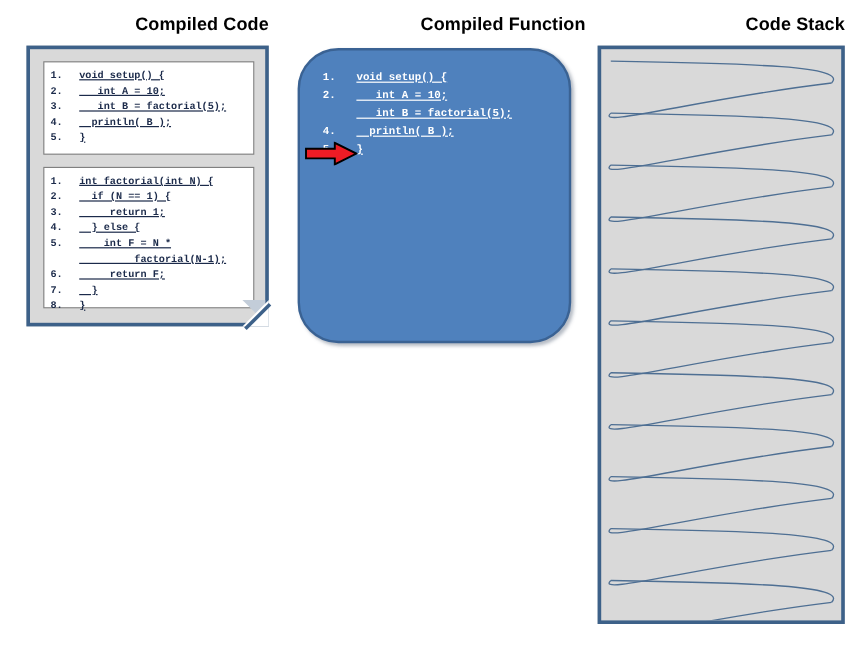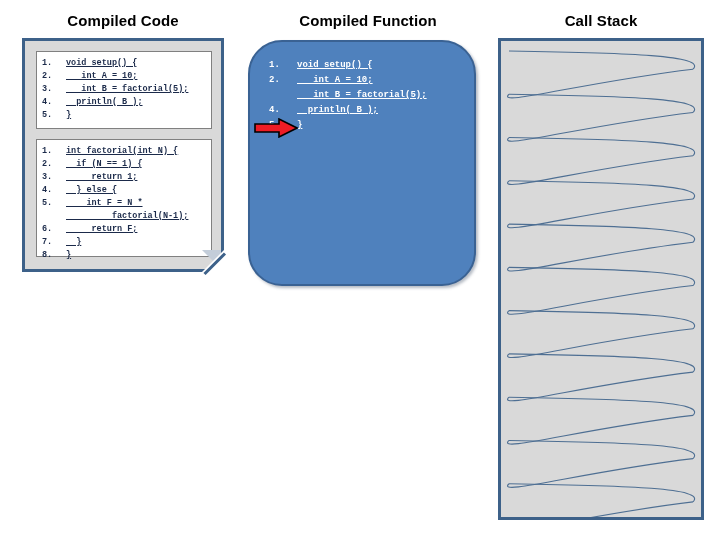--- a/index.html
+++ b/index.html
@@ -12,21 +12,21 @@
     background: #ffffff;
     font-family: "Liberation Sans", sans-serif;
     position: relative;
     overflow: hidden;
   }
 
   
   .heading {
     position: absolute;
     top: 12px;
-    text-align: center;
+    text-align: right;
     font-size: 15px;
     font-weight: bold;
     color: #000000;
     letter-spacing: 0.1px;
     white-space: nowrap;
   }
   #heading-compiled { left: 22px;  width: 202px; }
   #heading-executing { left: 248px; width: 240px; }
   #heading-callstack { left: 498px; width: 206px; }
 
@@ -164,21 +164,21 @@
     display: block;
   }
 </style>
 </head>
 <body>
 
 <div class="heading" id="heading-compiled">Compiled Code</div>
 
 <div class="heading" id="heading-executing">Compiled Function</div>
 
-<div class="heading" id="heading-callstack">Call Stack</div>
+<div class="heading" id="heading-callstack">Code Stack</div>
 
 <div id="panel-compiled">
 
   <div class="code-box" id="code-box-setup">
     <div class="code-lines" id="setup-lines"><div class="code-row"><span class="ln">1.</span><span class="ltxt">void setup() {</span></div><div class="code-row"><span class="ln">2.</span><span class="ltxt">   int A = 10;</span></div><div class="code-row"><span class="ln">3.</span><span class="ltxt">   int B = factorial(5);</span></div><div class="code-row"><span class="ln">4.</span><span class="ltxt">  println( B );</span></div><div class="code-row"><span class="ln">5.</span><span class="ltxt">}</span></div></div>
   </div>
 
   <div class="code-box" id="code-box-factorial">
     <div class="code-lines" id="factorial-lines"><div class="code-row"><span class="ln">1.</span><span class="ltxt">int factorial(int N) {</span></div><div class="code-row"><span class="ln">2.</span><span class="ltxt">  if (N == 1) {</span></div><div class="code-row"><span class="ln">3.</span><span class="ltxt">     return 1;</span></div><div class="code-row"><span class="ln">4.</span><span class="ltxt">  } else {</span></div><div class="code-row"><span class="ln">5.</span><span class="ltxt">    int F = N *</span></div><div class="code-row"><span class="ln"></span><span class="ltxt">         factorial(N-1);</span></div><div class="code-row"><span class="ln">6.</span><span class="ltxt">     return F;</span></div><div class="code-row"><span class="ln">7.</span><span class="ltxt">  }</span></div><div class="code-row"><span class="ln">8.</span><span class="ltxt">}</span></div></div>
   </div>

